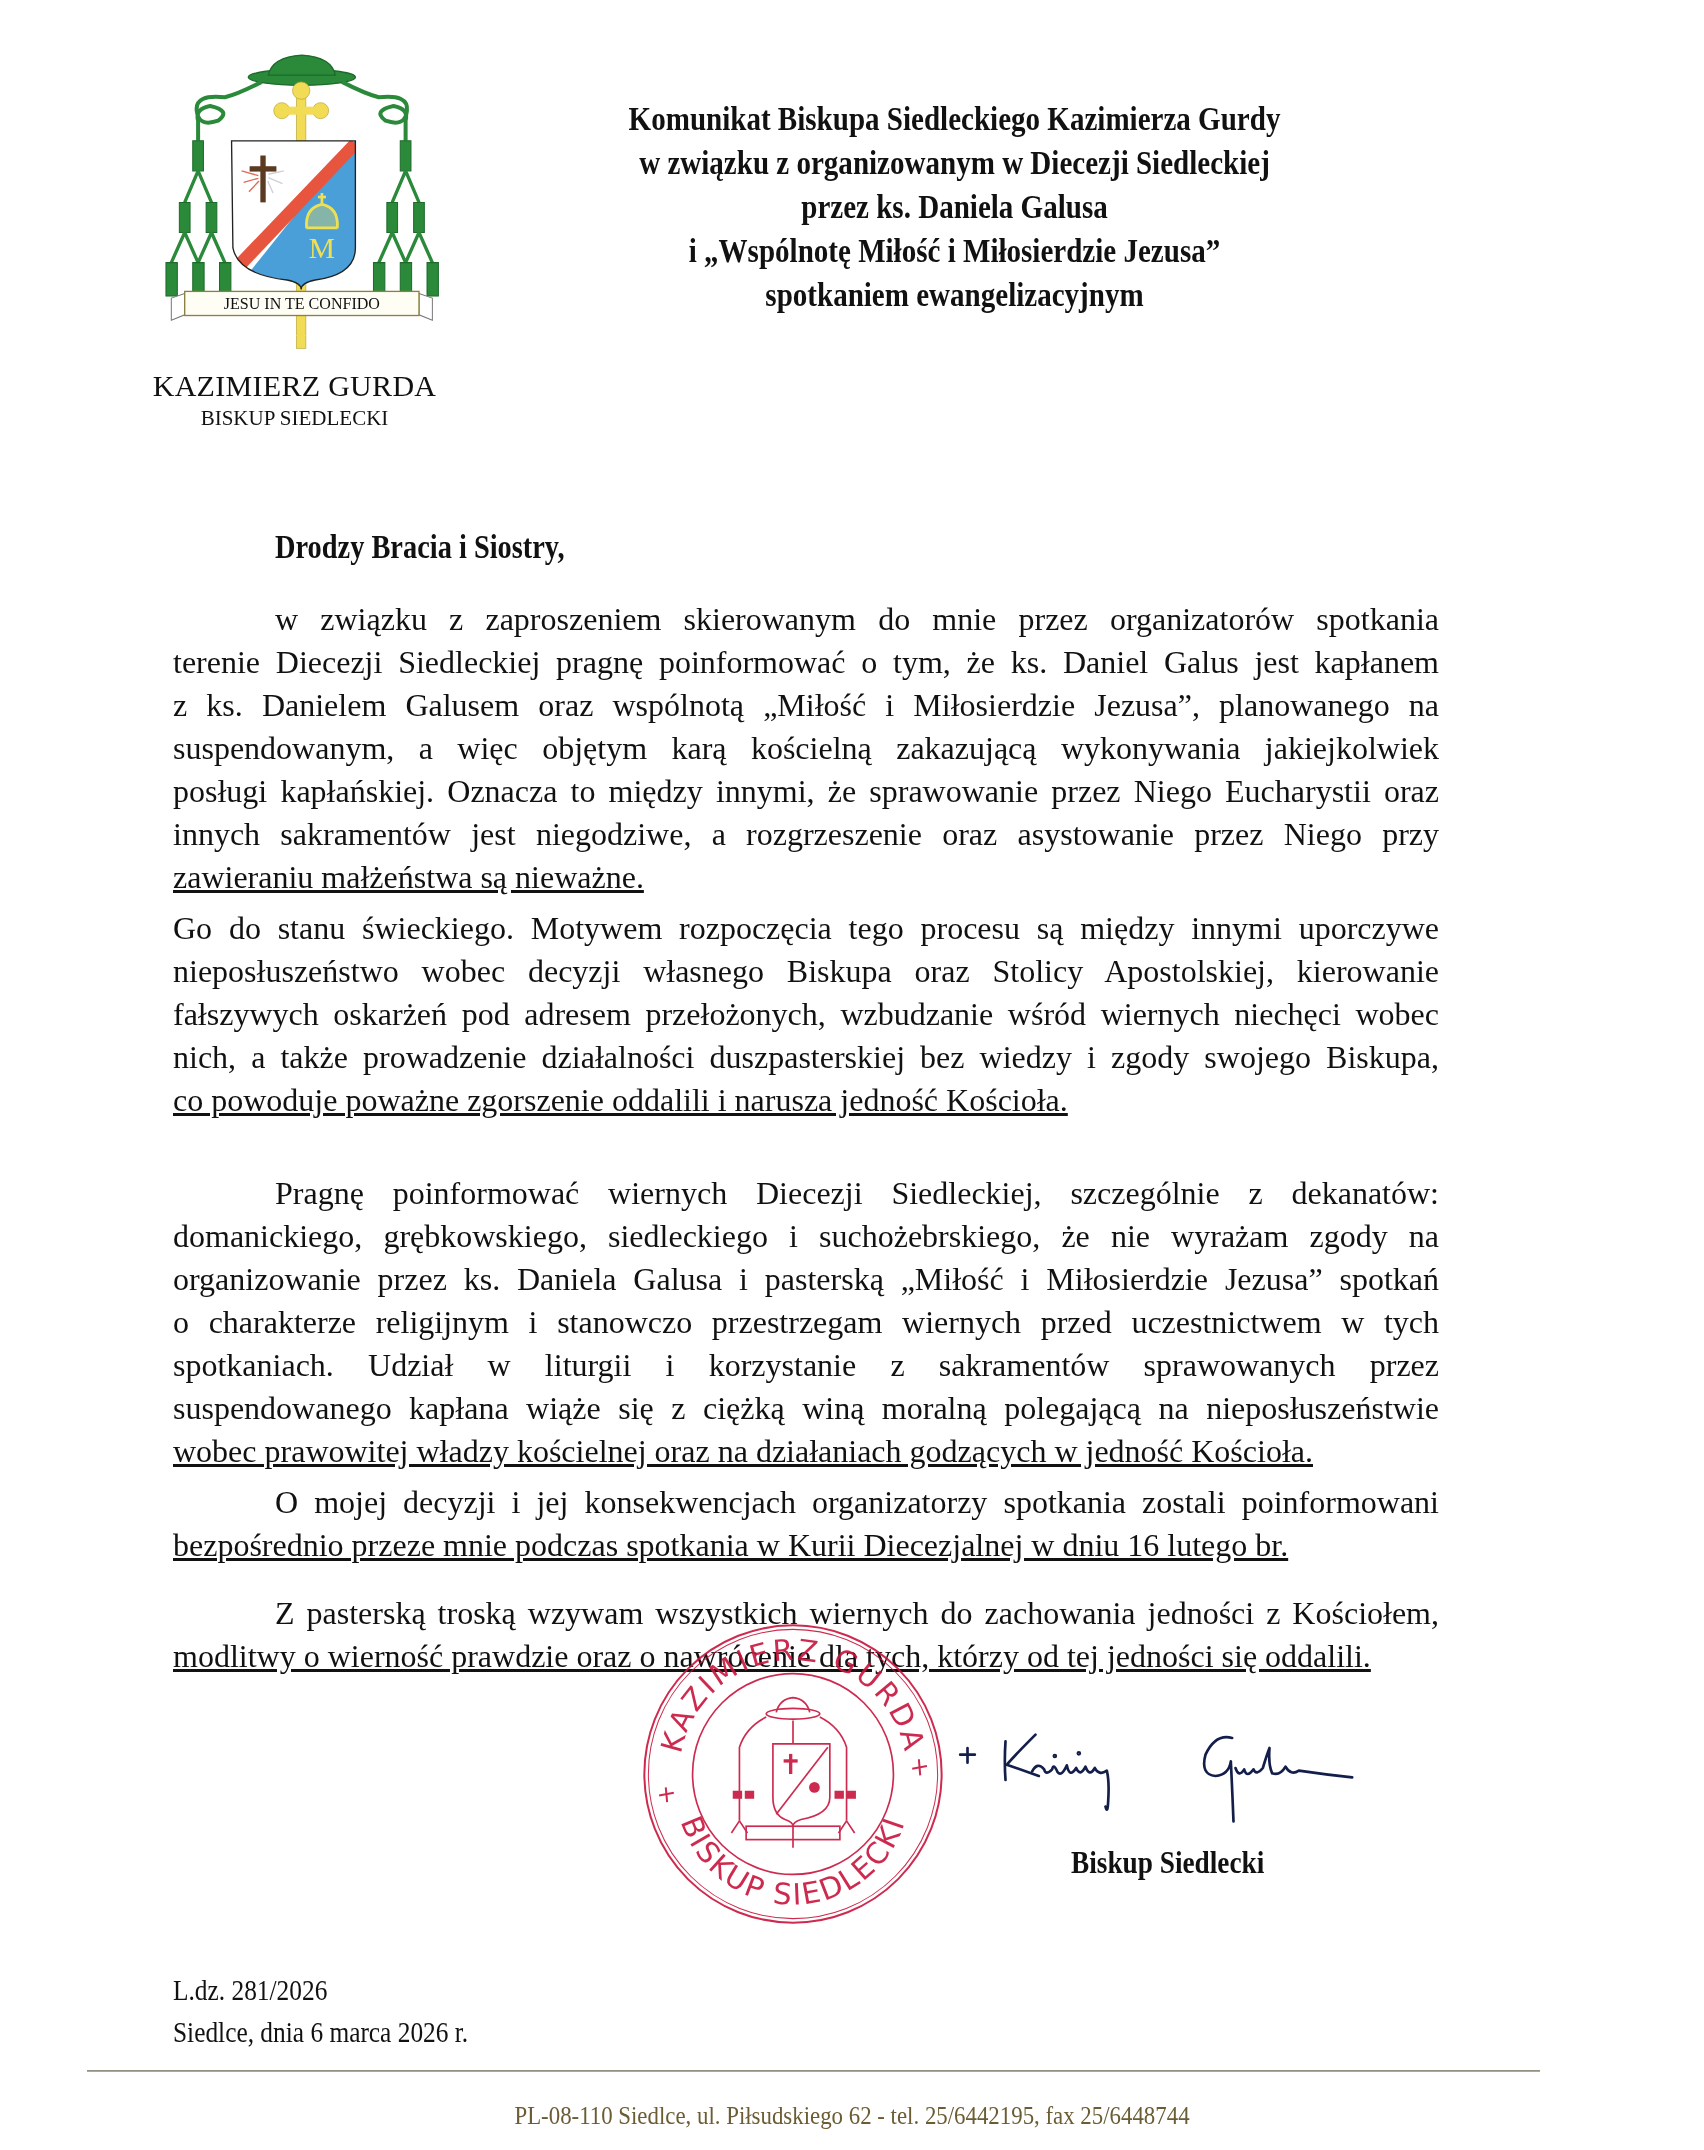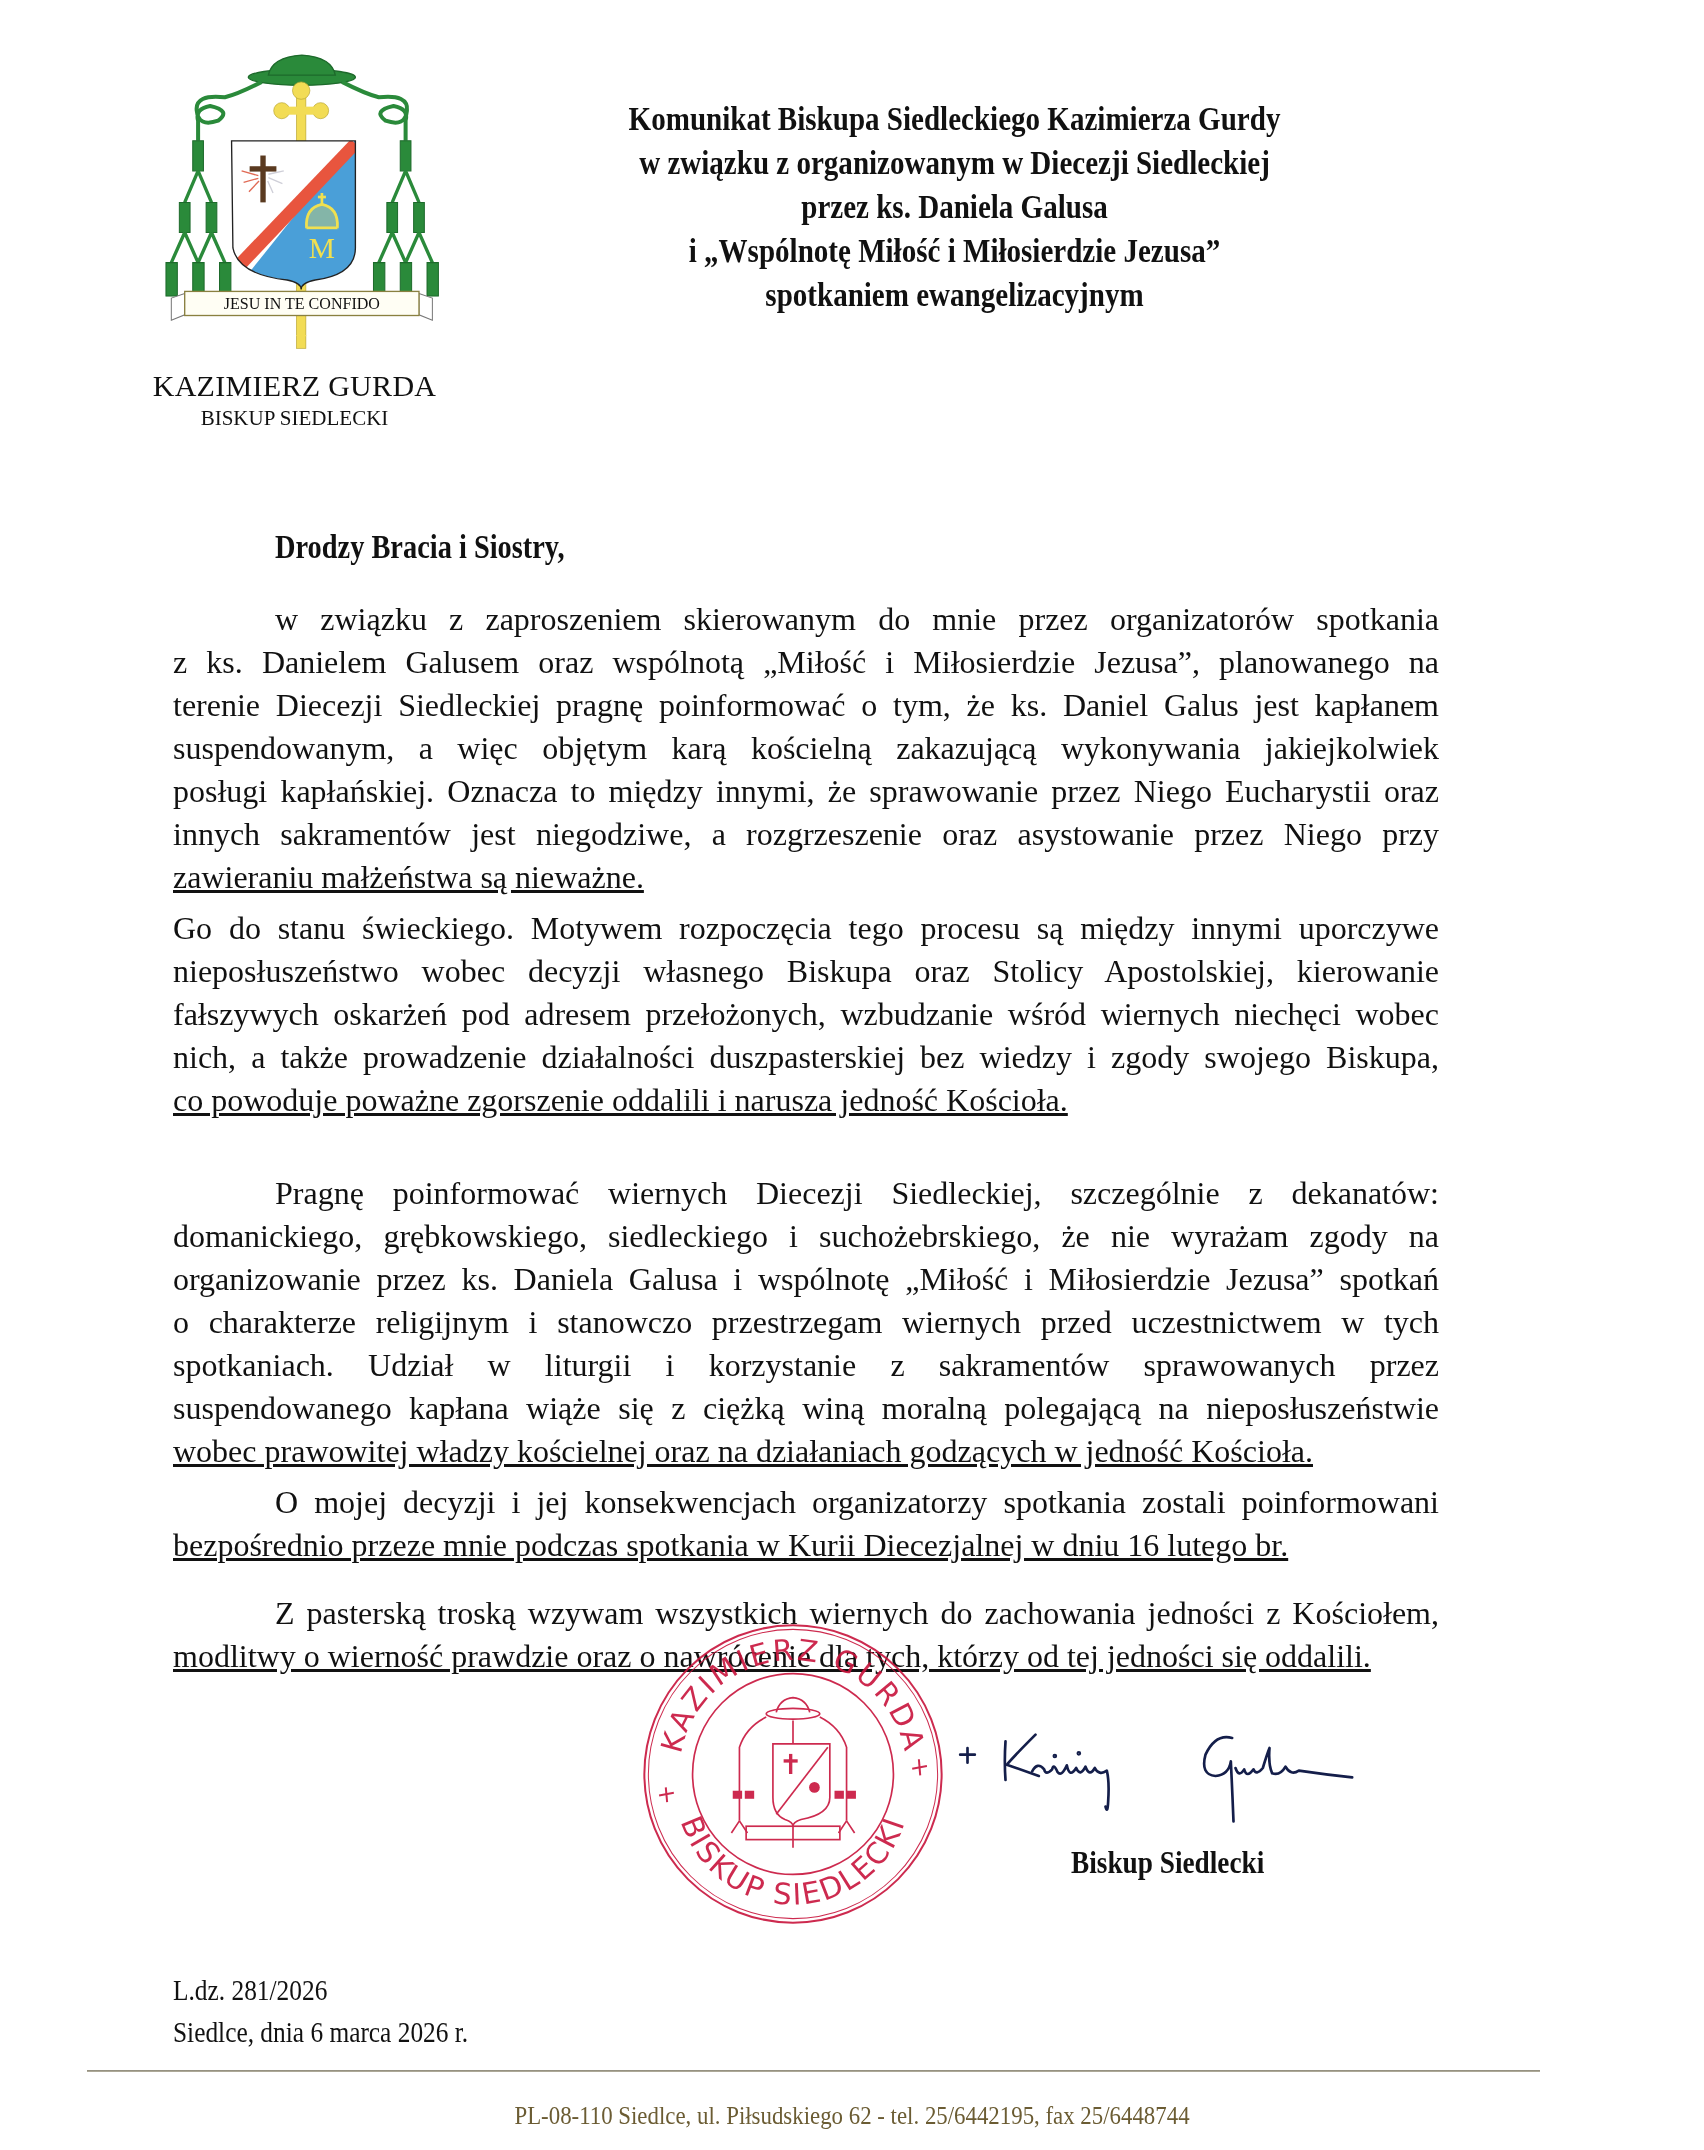--- a/index.html
+++ b/index.html
@@ -120,40 +120,40 @@
 
 <div id="name" class="abs">
   <div class="n1">KAZIMIERZ GURDA</div>
   <div class="n2">BISKUP SIEDLECKI</div>
 </div>
 
 <div id="greeting" class="abs">Drodzy Bracia i Siostry,</div>
 
 <div id="p1" class="para">
   <span class="line"><span class="in"></span><span>w związku z zaproszeniem skierowanym do mnie przez organizatorów spotkania</span></span>
+  <span class="line">terenie Diecezji Siedleckiej pragnę poinformować o tym, że ks. Daniel Galus jest kapłanem</span>
   <span class="line">z ks. Danielem Galusem oraz wspólnotą „Miłość i Miłosierdzie Jezusa”, planowanego na</span>
-  <span class="line">terenie Diecezji Siedleckiej pragnę poinformować o tym, że ks. Daniel Galus jest kapłanem</span>
   <span class="line">suspendowanym, a więc objętym karą kościelną zakazującą wykonywania jakiejkolwiek</span>
   <span class="line">posługi kapłańskiej. Oznacza to między innymi, że sprawowanie przez Niego Eucharystii oraz</span>
   <span class="line">innych sakramentów jest niegodziwe, a rozgrzeszenie oraz asystowanie przez Niego przy</span>
   <span class="line last">zawieraniu małżeństwa są nieważne.</span>
 </div>
 
 <div id="p2" class="para">
   <span class="line">Go do stanu świeckiego. Motywem rozpoczęcia tego procesu są między innymi uporczywe</span>
   <span class="line">nieposłuszeństwo wobec decyzji własnego Biskupa oraz Stolicy Apostolskiej, kierowanie</span>
   <span class="line">fałszywych oskarżeń pod adresem przełożonych, wzbudzanie wśród wiernych niechęci wobec</span>
   <span class="line">nich, a także prowadzenie działalności duszpasterskiej bez wiedzy i zgody swojego Biskupa,</span>
   <span class="line last">co powoduje poważne zgorszenie oddalili i narusza jedność Kościoła.</span>
 </div>
 
 <div id="p3" class="para">
   <span class="line"><span class="in"></span><span>Pragnę poinformować wiernych Diecezji Siedleckiej, szczególnie z dekanatów:</span></span>
   <span class="line">domanickiego, grębkowskiego, siedleckiego i suchożebrskiego, że nie wyrażam zgody na</span>
-  <span class="line">organizowanie przez ks. Daniela Galusa i wspólnotę „Miłość i Miłosierdzie Jezusa” spotkań</span>
+  <span class="line">organizowanie przez ks. Daniela Galusa i pasterską „Miłość i Miłosierdzie Jezusa” spotkań</span>
   <span class="line">o charakterze religijnym i stanowczo przestrzegam wiernych przed uczestnictwem w tych</span>
   <span class="line">spotkaniach. Udział w liturgii i korzystanie z sakramentów sprawowanych przez</span>
   <span class="line">suspendowanego kapłana wiąże się z ciężką winą moralną polegającą na nieposłuszeństwie</span>
   <span class="line last">wobec prawowitej władzy kościelnej oraz na działaniach godzących w jedność Kościoła.</span>
 </div>
 
 <div id="p4" class="para">
   <span class="line"><span class="in"></span><span>O mojej decyzji i jej konsekwencjach organizatorzy spotkania zostali poinformowani</span></span>
   <span class="line last">bezpośrednio przeze mnie podczas spotkania w Kurii Diecezjalnej w dniu 16 lutego br.</span>
 </div>

